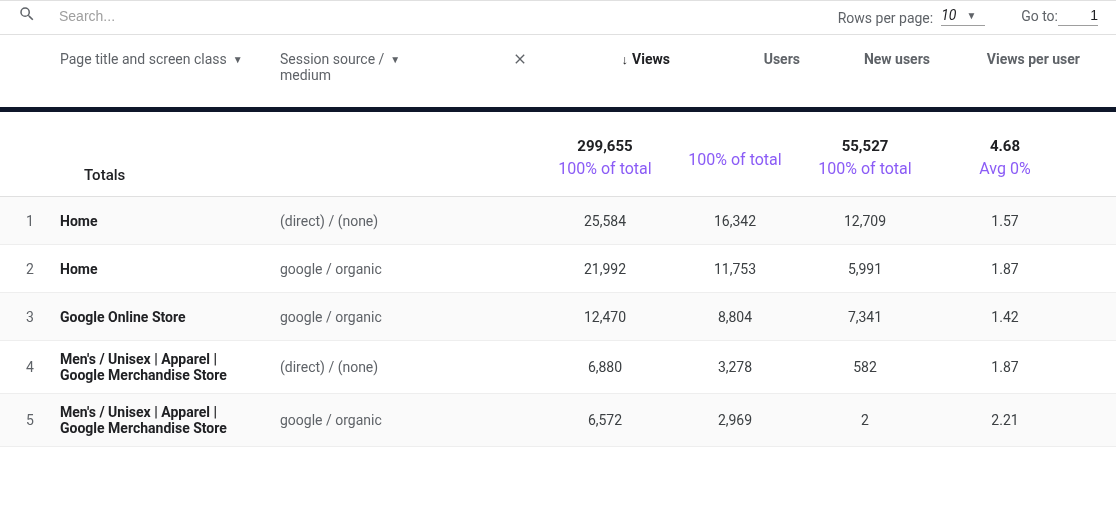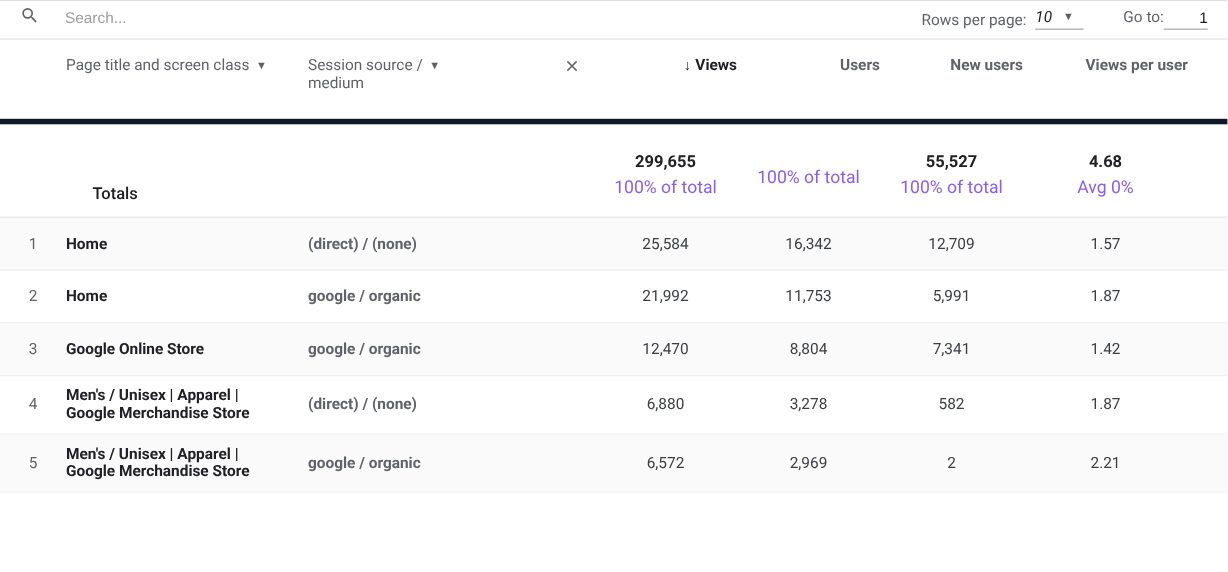--- a/index.html
+++ b/index.html
@@ -73,21 +73,21 @@
     .totals-row {
       border-bottom: 1px solid #e0e0e0;
       padding-top: 18px;
       padding-bottom: 12px;
     }
     .data-row { border-bottom: 1px solid #eeeeee; min-height: 48px; }
     .data-row.shade { background: #fafafa; }
 
     .col-idx { text-align: center; color: #5f6368; }
     .col-dim1 { color: #202124; font-weight: 500; padding-right: 28px; }
-    .col-dim2 { color: #5f6368; font-weight: 700; }
+    .col-dim2 { color: #5f6368; font-weight: 400; }
     .metric { text-align: center; color: #5f6368; }
     .metric .big { color: #202124; font-weight: 700; font-size: 15px; display: block; }
     .metric .sub { font-size: 16px; color: #8b5cf6; display: block; margin-top: 4px; }
 
     .hdr { color: #5f6368; font-weight: 400; }
     .hdr-dim {
       display: flex; align-items: center; gap: 6px;
       cursor: pointer;
     }
     .hdr-dim2 { flex-direction: column; align-items: flex-start; gap: 0; }

